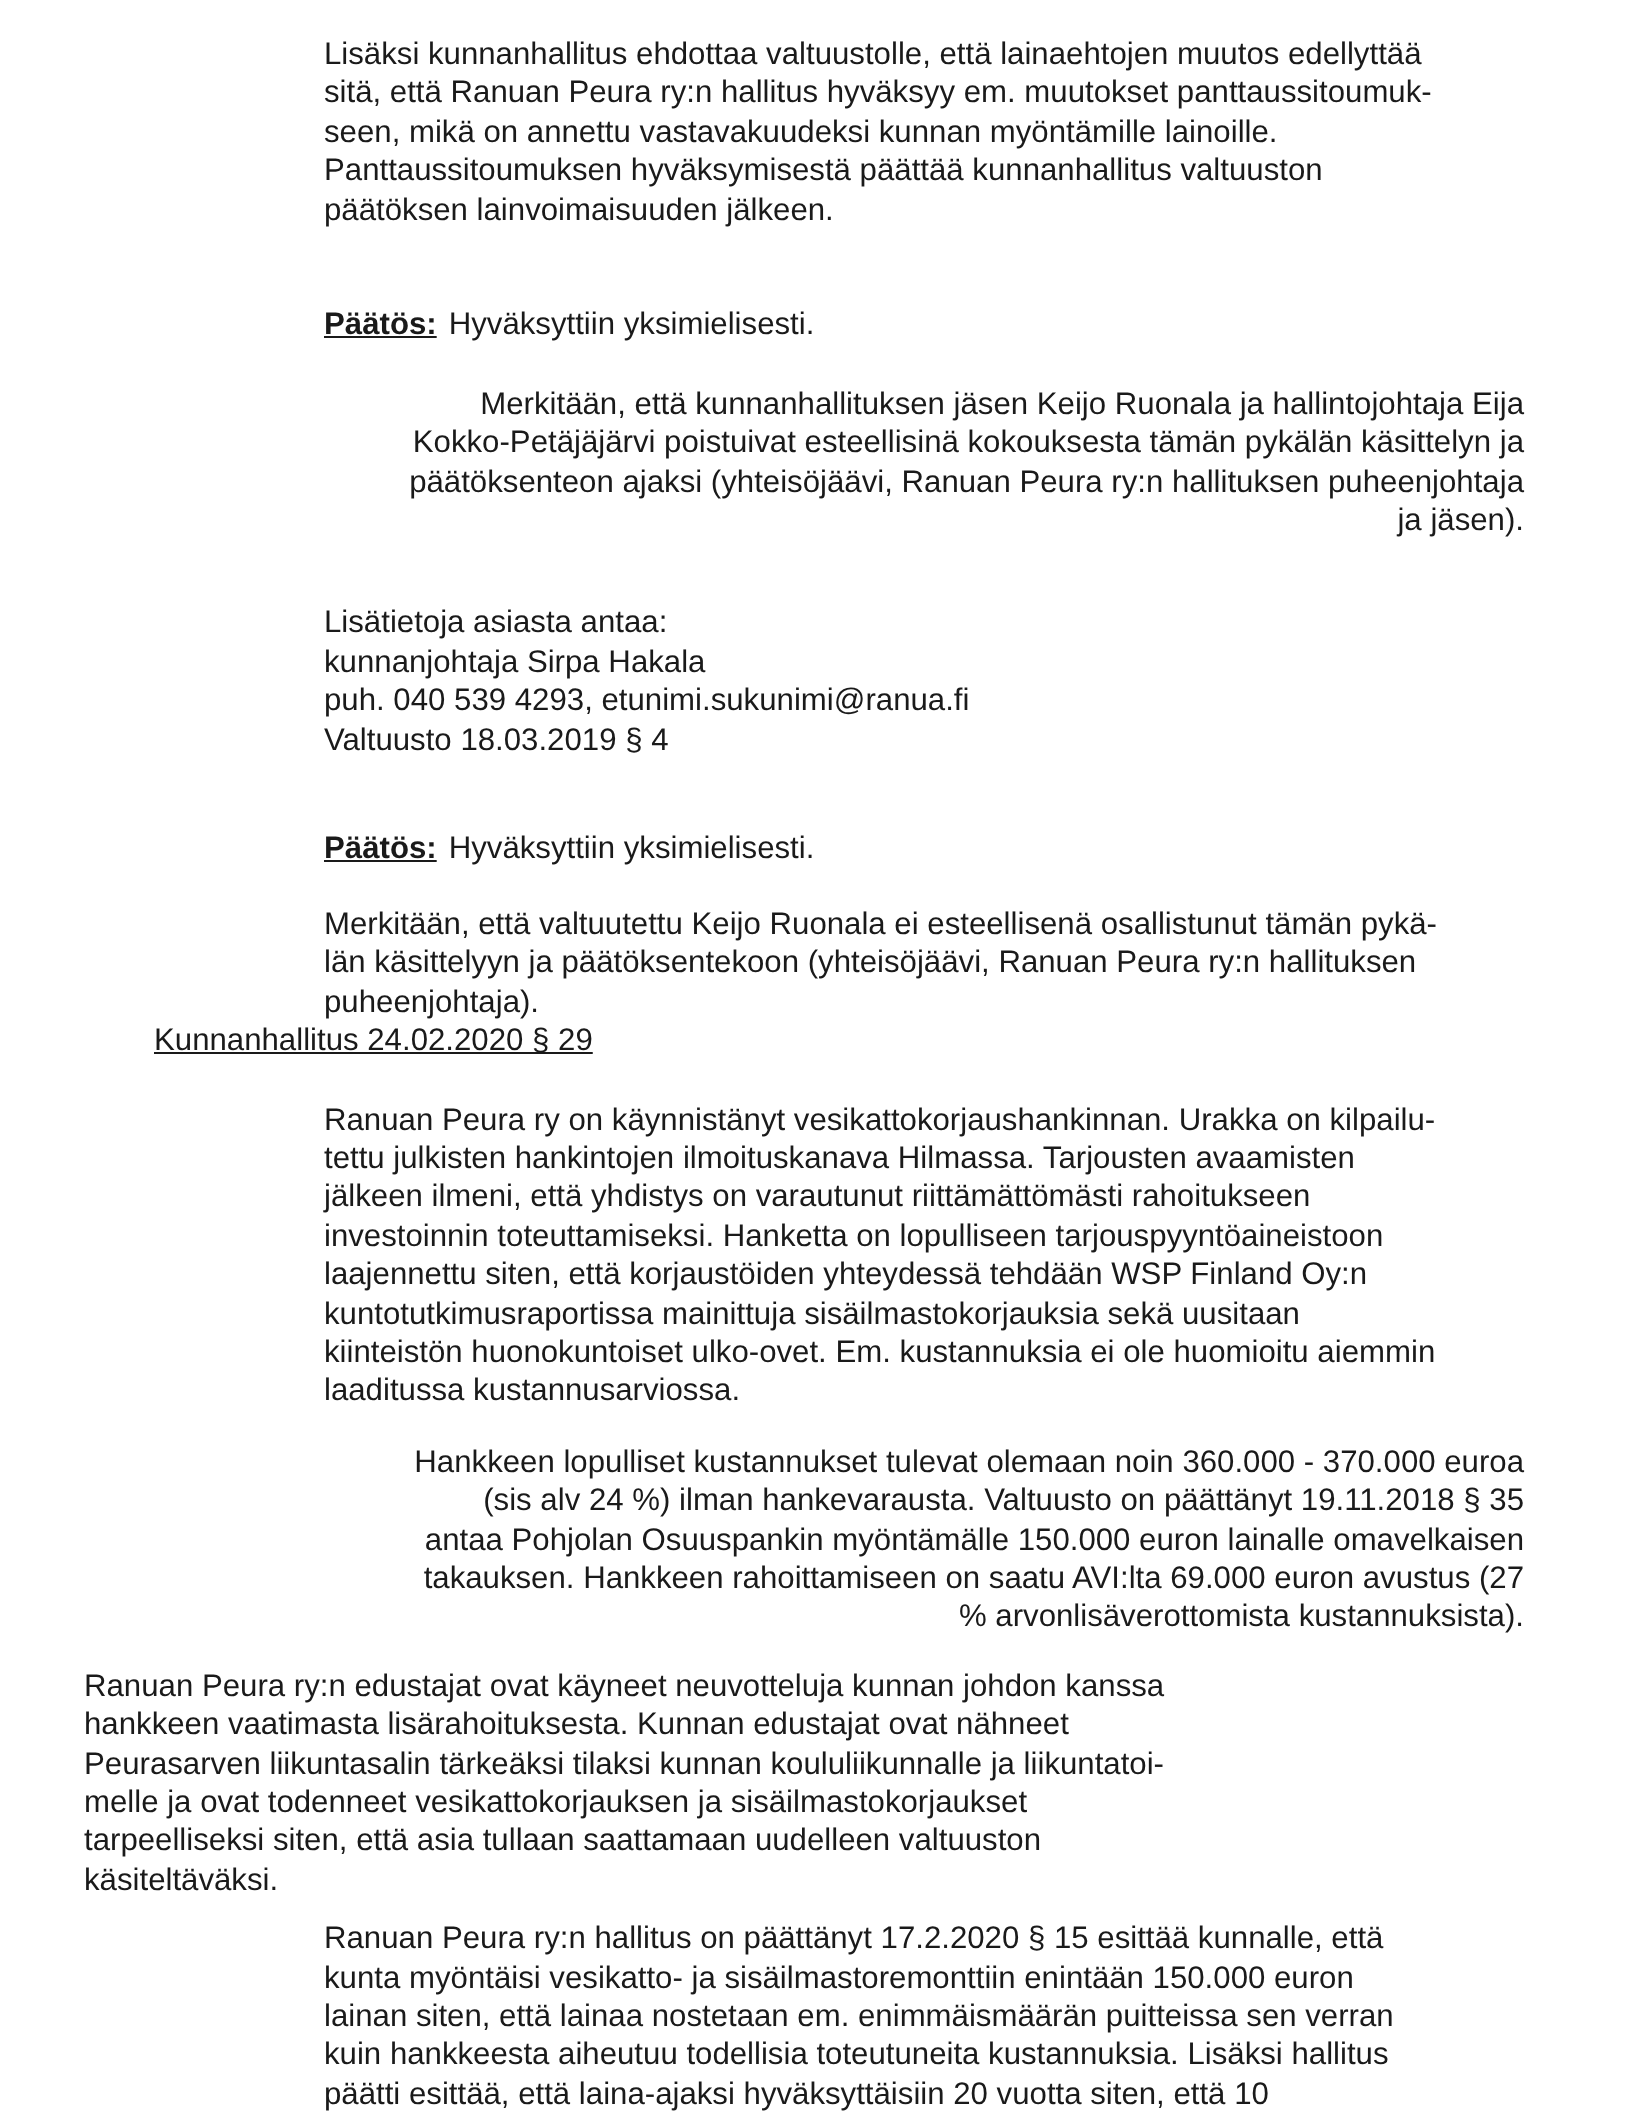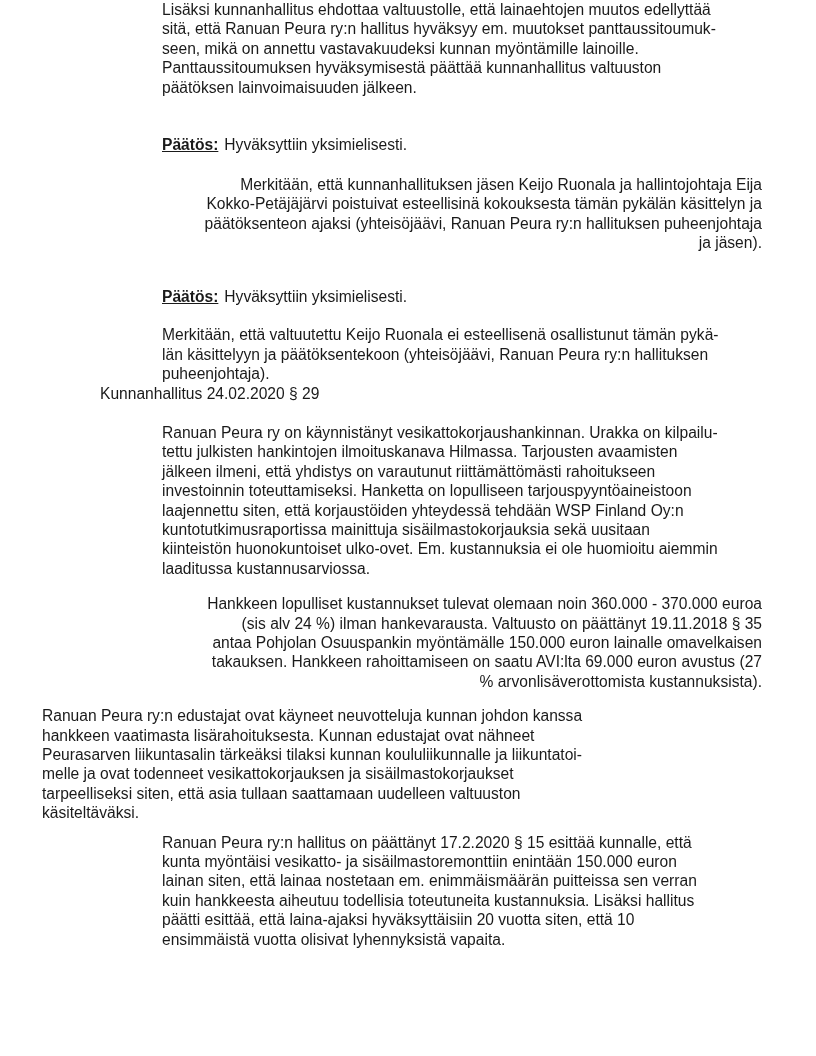--- a/index.html
+++ b/index.html
@@ -13,30 +13,32 @@
     font-family: "Liberation Sans", "DejaVu Sans", sans-serif;
     font-size: 15.6px;
     line-height: 19.4px;
     color: #1a1a1a;
     overflow: hidden;
   }
   .page {
     position: relative;
     width: 816px;
     height: 1056px;
+    padding-top: 18px;
     box-sizing: border-box;
   }
   .para {
     white-space: pre-line;
     margin-left: 162px;
     width: 600px;
   }
   .outdent {
-    margin-left: 100px;
+    margin-left: 77px;
     width: 680px;
+    text-decoration: underline;
   }
   .decision-label {
     font-weight: bold;
     text-decoration: underline;
     margin-right: 6px;
   }
   
   .b-paatos1       { margin-top: 19px; }
   .b-merkitaan1    { margin-top: 20px; text-align: right; }
   .b-lisatiedot    { margin-top: 32px; }
@@ -61,20 +63,24 @@
 
   <div class="para b-paatos1">
     <span class="decision-label">Päätös:</span><span>Hyväksyttiin yksimielisesti.</span>
   </div>
 
   <div class="para b-merkitaan1">Merkitään, että kunnanhallituksen jäsen Keijo Ruonala ja hallintojohtaja Eija
 Kokko-Petäjäjärvi poistuivat esteellisinä kokouksesta tämän pykälän käsittelyn ja
 päätöksenteon ajaksi (yhteisöjäävi, Ranuan Peura ry:n hallituksen puheenjohtaja
 ja jäsen).</div>
 
+  <div class="para b-lisatiedot">Lisätietoja asiasta antaa:
+kunnanjohtaja Sirpa Hakala
+puh. 040 539 4293, etunimi.sukunimi@ranua.fi
+Valtuusto 18.03.2019 § 4</div>
 
   <div class="para b-paatos2">
     <span class="decision-label">Päätös:</span><span>Hyväksyttiin yksimielisesti.</span>
   </div>
 
   <div class="para b-merkitaan2">Merkitään, että valtuutettu Keijo Ruonala ei esteellisenä osallistunut tämän pykä-
 län käsittelyyn ja päätöksentekoon (yhteisöjäävi, Ranuan Peura ry:n hallituksen
 puheenjohtaja).</div>
 
   <div class="outdent b-kunnanhallitus">Kunnanhallitus 24.02.2020 § 29</div>

